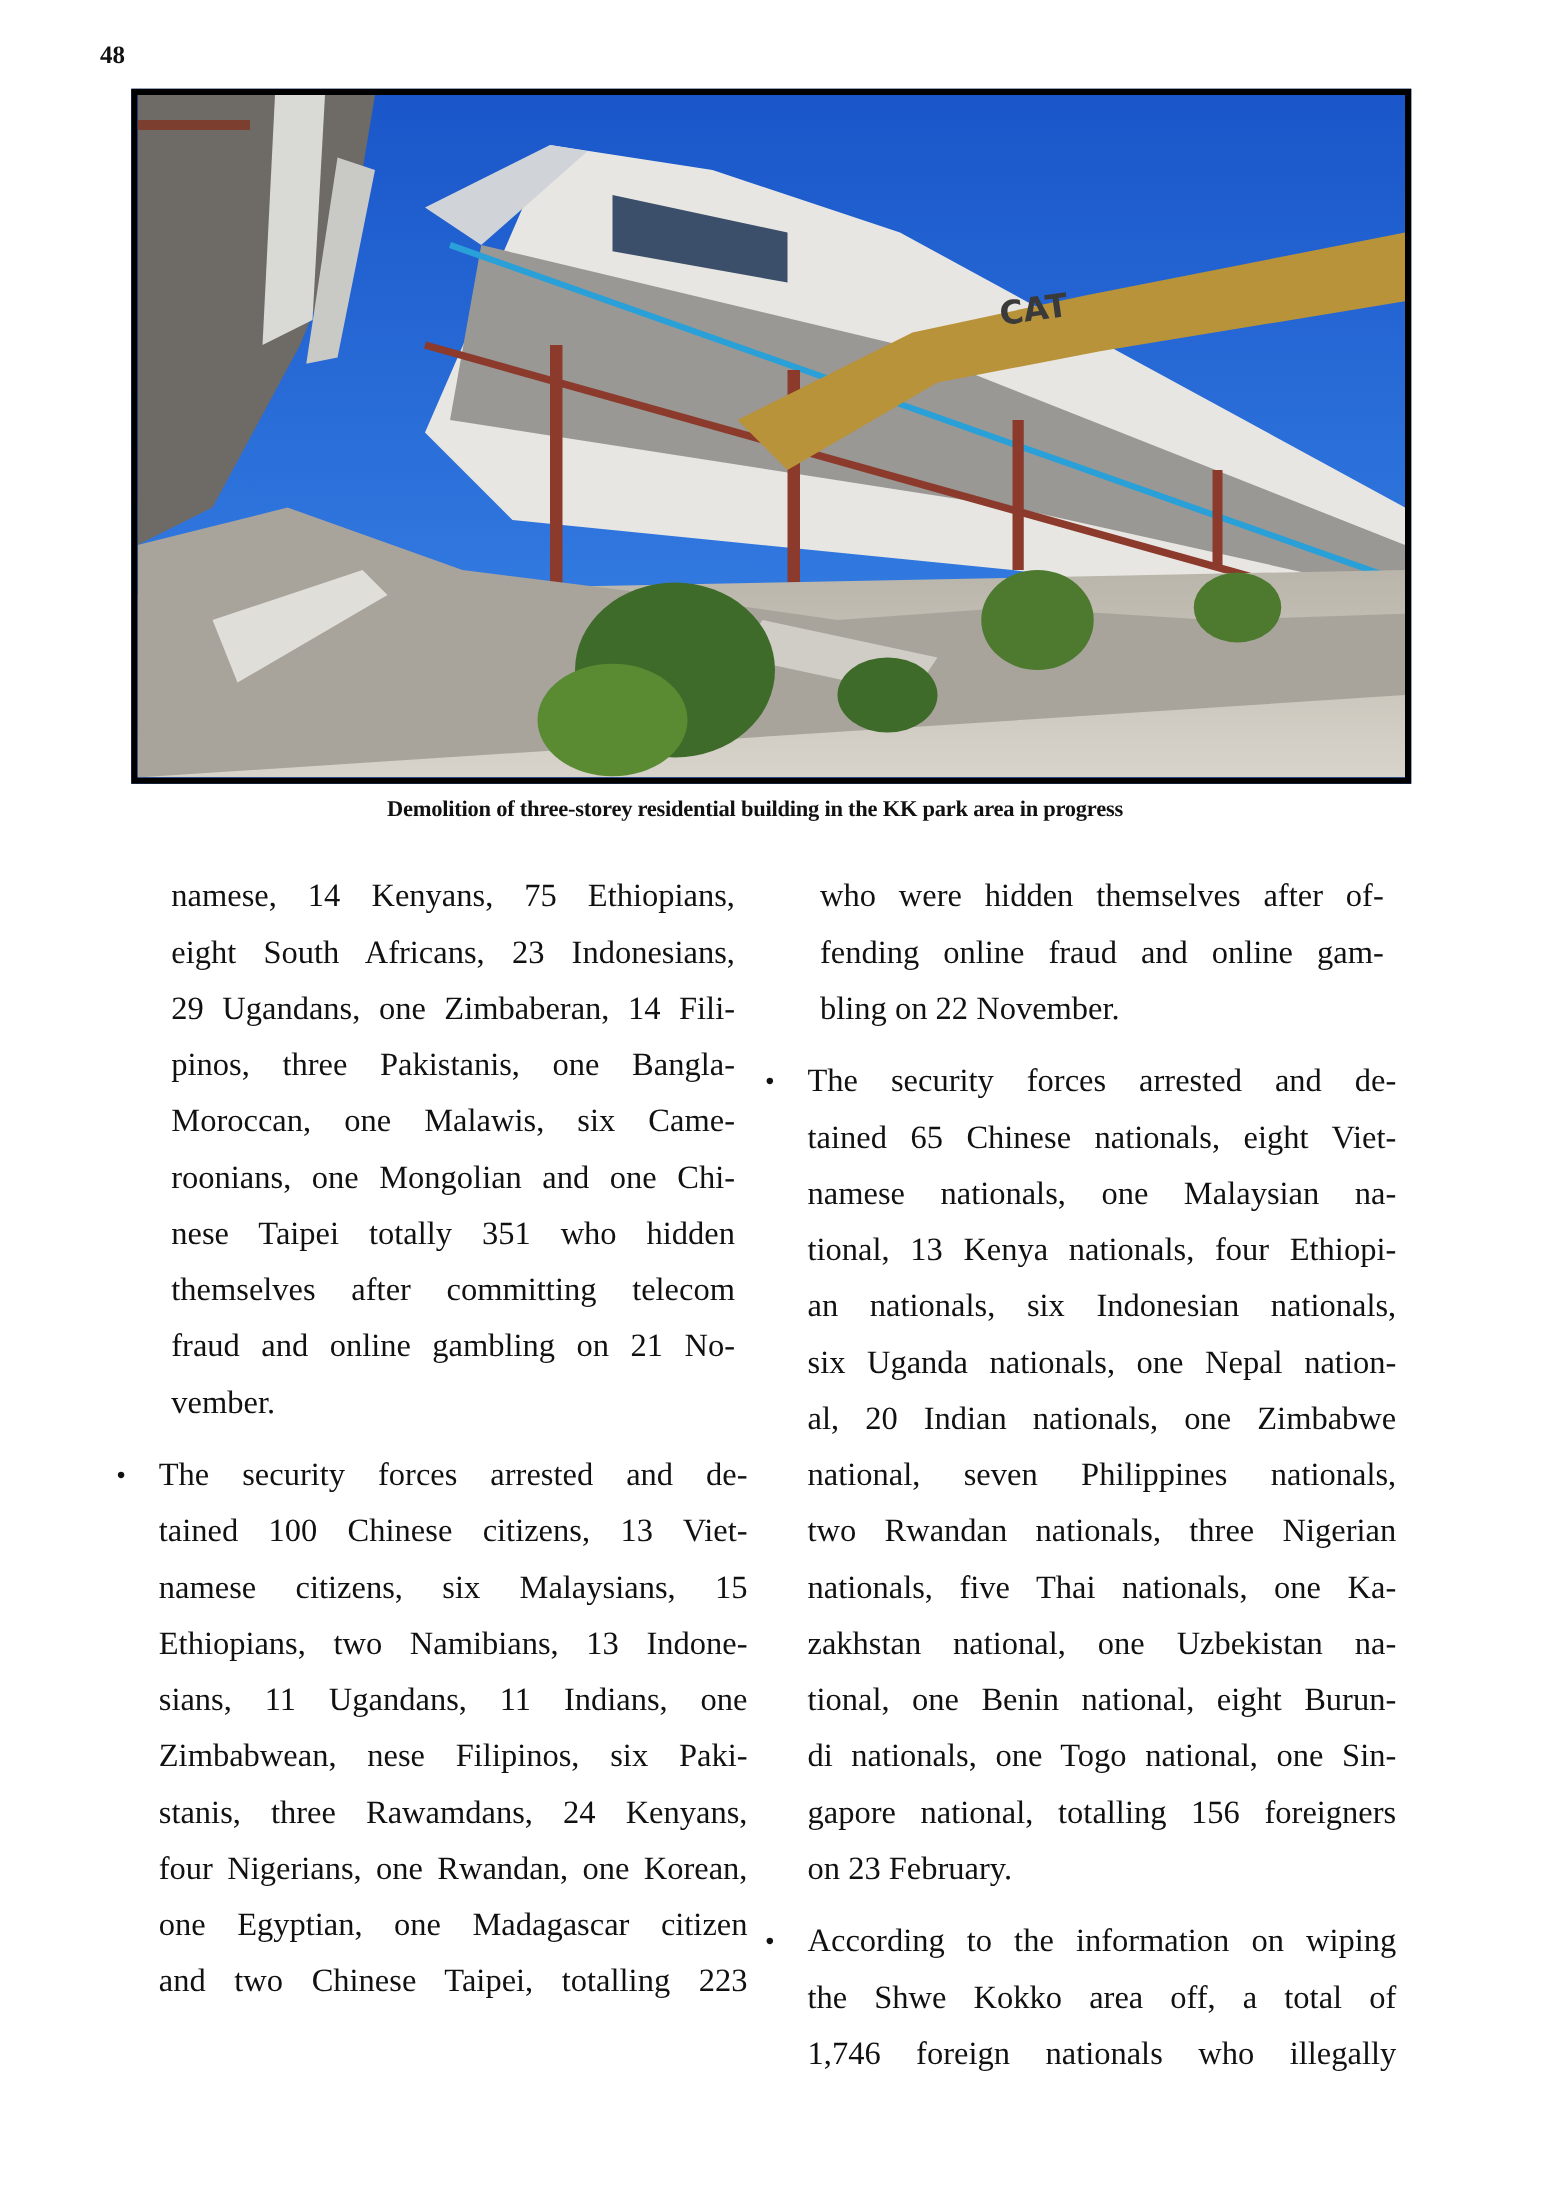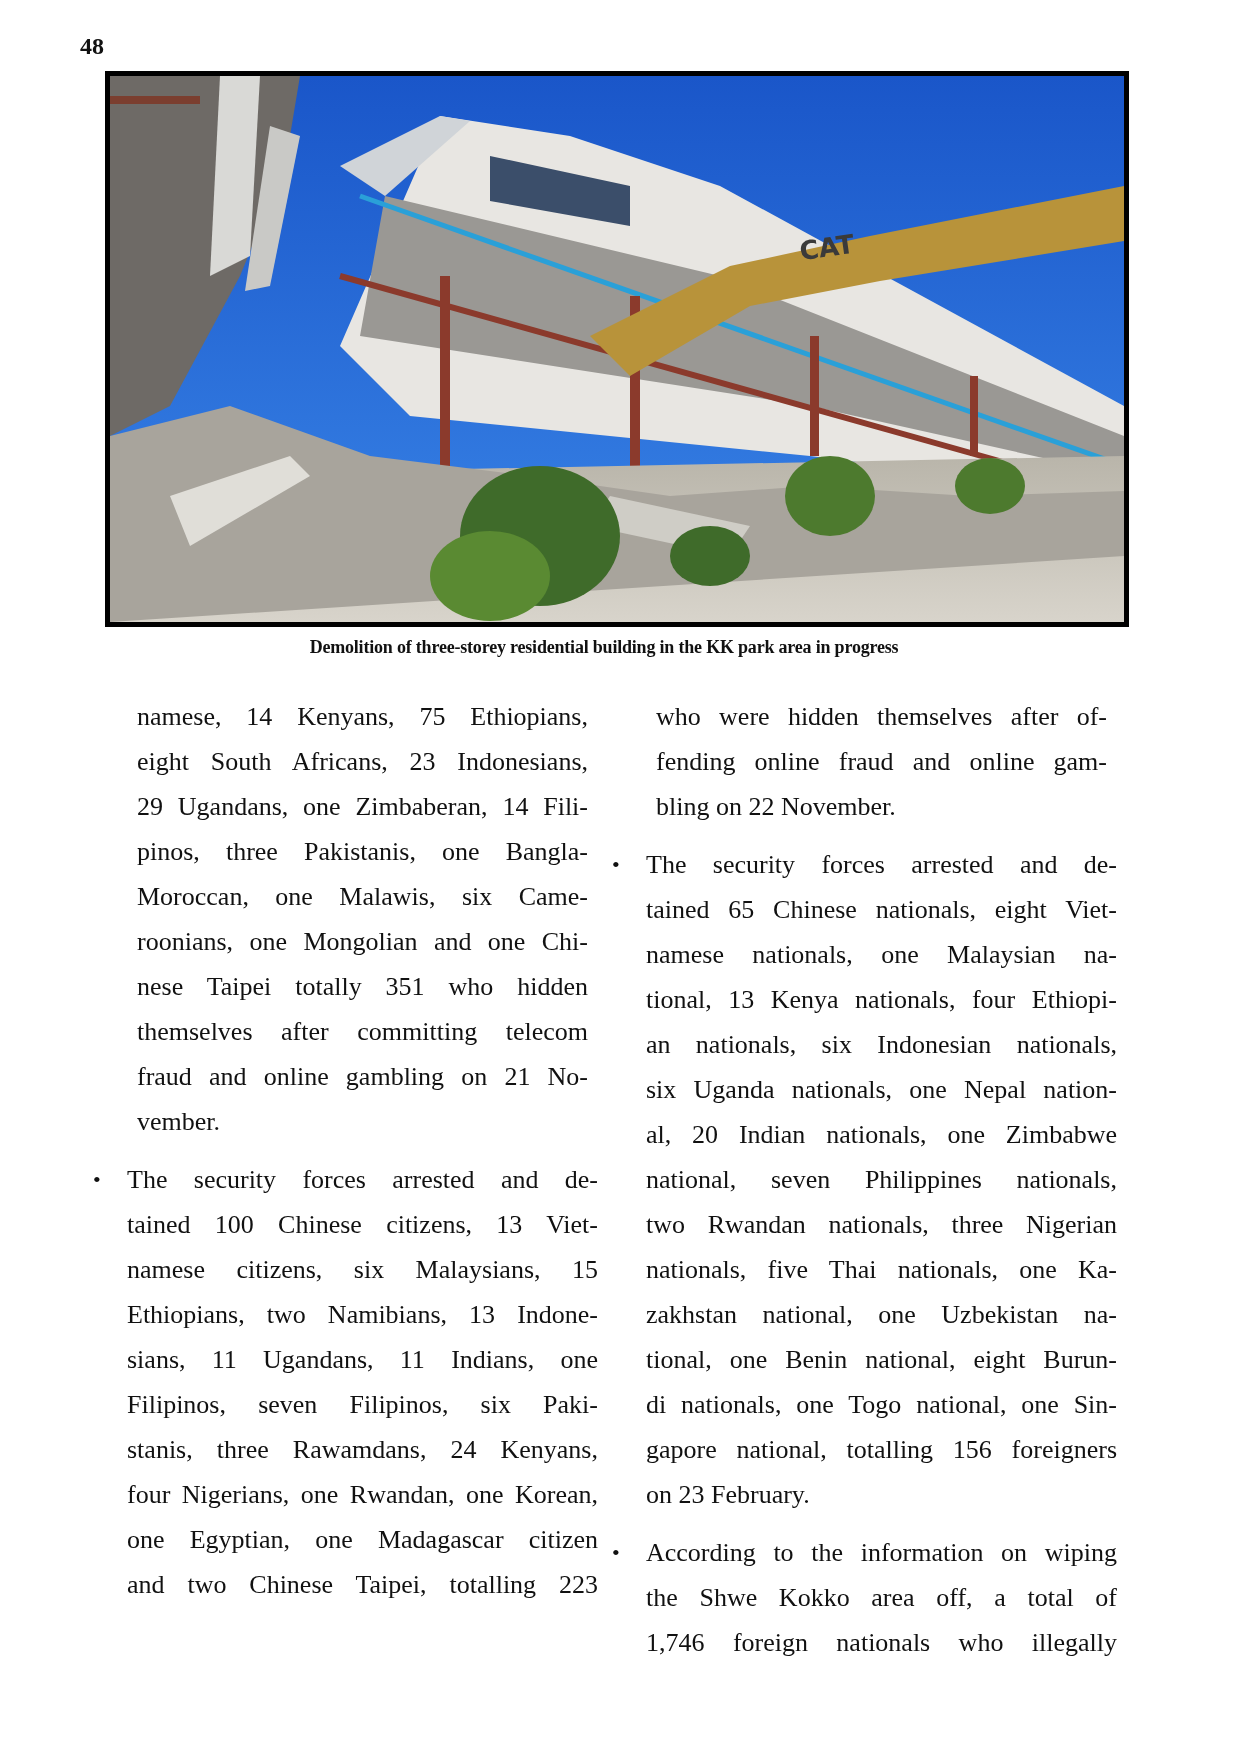--- a/index.html
+++ b/index.html
@@ -1,18 +1,18 @@
 <!DOCTYPE html>
 <html><head>
 <meta charset="utf-8">
 <style>
   html, body { margin: 0; padding: 0; background: #ffffff; }
   body { width: 1241px; height: 1755px; position: relative; overflow: hidden;
          font-family: "Liberation Serif", "DejaVu Serif", serif; color: #111; }
-  .page-number { position: absolute; left: 80px; top: 33px; font-size: 24px; font-weight: bold; }
+  .page-number { position: absolute; left: 80px; top: 33px; font-size: 20px; font-weight: bold; }
 
   .photo-frame { position: absolute; left: 105px; top: 71px; width: 1014px; height: 546px;
                  border: 5px solid #000; overflow: hidden; background: #1f5fd4; }
   .photo-frame svg { display: block; width: 100%; height: 100%; }
 
   .caption { position: absolute; left: 92px; width: 1024px; top: 637px; text-align: center;
              font-size: 18px; font-weight: bold; letter-spacing: -0.2px; }
 
   .column { position: absolute; top: 684px; width: 471px; font-size: 26px; line-height: 45px; }
   .col-left { left: 127px; }
@@ -91,21 +91,21 @@
       <span class="line">fraud and online gambling on 21 No-</span>
       <span class="line last">vember.</span>
     </p>
     <div class="bullet-item">
       <span class="bullet">•</span>
       <span class="line">The security forces arrested and de-</span>
       <span class="line">tained 100 Chinese citizens, 13 Viet-</span>
       <span class="line">namese citizens, six Malaysians, 15</span>
       <span class="line">Ethiopians, two Namibians, 13 Indone-</span>
       <span class="line">sians, 11 Ugandans, 11 Indians, one</span>
-      <span class="line">Filipinos, seven Filipinos, six Paki-</span>
+      <span class="line">Zimbabwean, nese Filipinos, six Paki-</span>
       <span class="line">stanis, three Rawamdans, 24 Kenyans,</span>
       <span class="line">four Nigerians, one Rwandan, one Korean,</span>
       <span class="line">one Egyptian, one Madagascar citizen</span>
       <span class="line">and two Chinese Taipei, totalling 223</span>
     </div>
   </div>
 
   <div class="column col-right">
     <p class="para">
       <span class="line">who were hidden themselves after of-</span>

